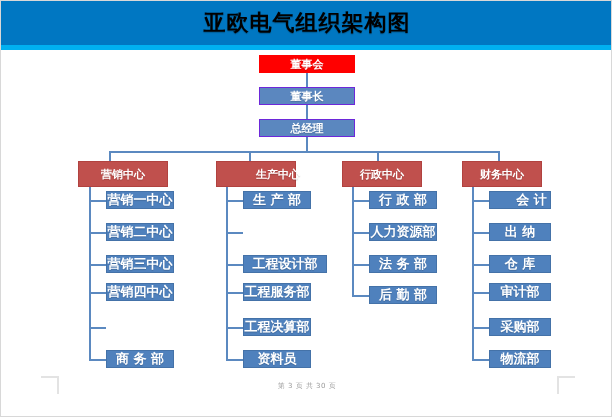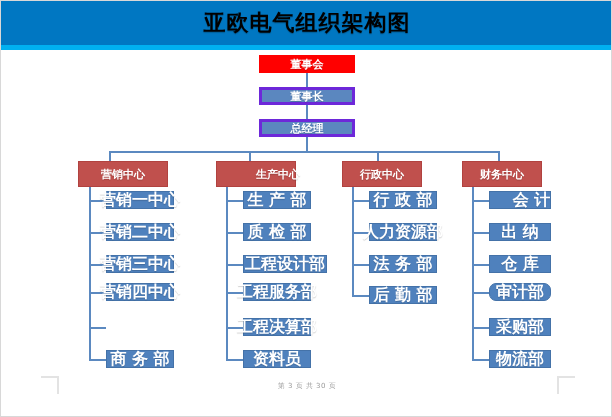--- a/index.html
+++ b/index.html
@@ -92,30 +92,30 @@
     text-shadow: 0 1px 1px rgba(0,0,0,0.18);
   }
   .box-root {
     background: #ff0000;
     font-size: 11px;
     border: 1px solid #ff0000;
   }
   .box-exec {
     background: #5b87bf;
     font-size: 11px;
-    border: 3px solid #6d28d9;
+    border: 1px solid #6d28d9;
   }
   .box-center {
     background: #c0504d;
     font-size: 11px;
     border: 1px solid #b1423f;
   }
   .box-dept {
     background: #4f81bd;
-    font-size: 16px;
+    font-size: 13px;
     border: 1px solid #4472a8;
   }
 
   
   .crop {
     position: absolute;
     width: 16px;
     height: 16px;
   }
   .crop.left {
@@ -213,23 +213,20 @@
       <span>生产中心</span>
     </div>
     <div class="line-v" style="left:225px; top:135px; height:172px;"></div>
 
     <div class="line-h" style="left:225px; top:148px; width:17px;"></div>
     <div class="box box-dept" style="left:242px; top:139px; width:68px; height:18px;">
       <span>生 产 部</span>
     </div>
 
     <div class="line-h" style="left:225px; top:180px; width:17px;"></div>
-    <div class="box box-dept" style="left:242px; top:171px; width:68px; height:18px;">
-      <span>质 检 部</span>
-    </div>
 
     <div class="line-h" style="left:225px; top:212px; width:17px;"></div>
     <div class="box box-dept" style="left:242px; top:203px; width:84px; height:18px;">
       <span>工程设计部</span>
     </div>
 
     <div class="line-h" style="left:225px; top:240px; width:17px;"></div>
     <div class="box box-dept" style="left:242px; top:231px; width:68px; height:18px;">
       <span>工程服务部</span>
     </div>
@@ -283,21 +280,21 @@
     <div class="box box-dept" style="left:488px; top:171px; width:62px; height:18px;">
       <span>出 纳</span>
     </div>
 
     <div class="line-h" style="left:471px; top:212px; width:17px;"></div>
     <div class="box box-dept" style="left:488px; top:203px; width:62px; height:18px;">
       <span>仓 库</span>
     </div>
 
     <div class="line-h" style="left:471px; top:240px; width:17px;"></div>
-    <div class="box box-dept" style="left:488px; top:231px; width:62px; height:18px;border-radius:7px;">
+    <div class="box box-dept" style="left:488px; top:231px; width:62px; height:18px;">
       <span>审计部</span>
     </div>
 
     <div class="line-h" style="left:471px; top:275px; width:17px;"></div>
     <div class="box box-dept" style="left:488px; top:266px; width:62px; height:18px;">
       <span>采购部</span>
     </div>
 
     <div class="line-h" style="left:471px; top:307px; width:17px;"></div>
     <div class="box box-dept" style="left:488px; top:298px; width:62px; height:18px;">

